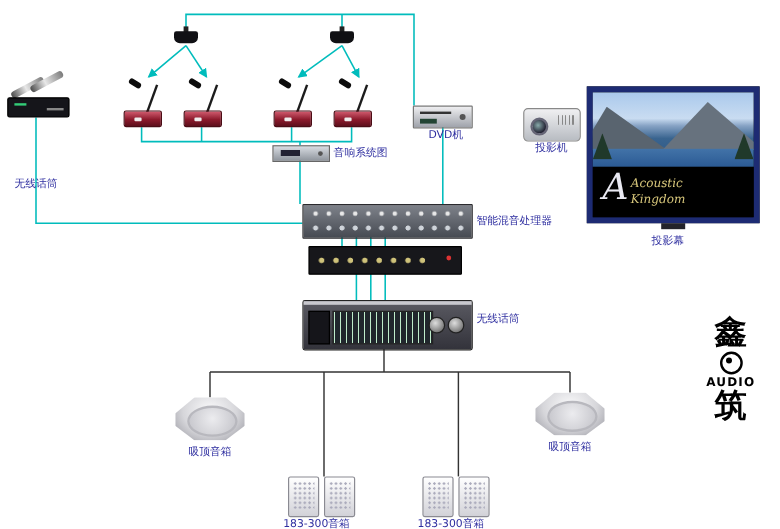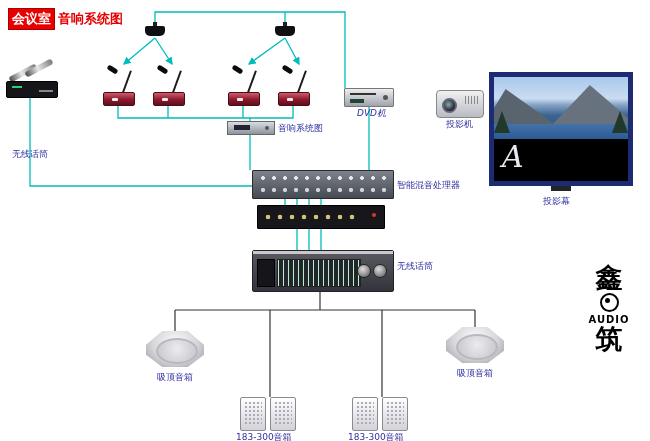--- a/index.html
+++ b/index.html
@@ -161,24 +161,20 @@
     <g stroke="#333333" stroke-width="1.2" fill="none">
       <path d="M320,290 L320,310"></path>
       <path d="M175,310 L475,310"></path>
       <path d="M175,310 L175,331"></path>
       <path d="M475,310 L475,327"></path>
       <path d="M270,310 L270,397"></path>
       <path d="M382,310 L382,397"></path>
     </g>
   </svg>
 
-  <div class="title">
-    <span class="box">会议室</span>
-    <span class="rest">音响系统图</span>
-  </div>
 
   <div class="comp ctran" style="left:144px;top:22px;">
     <div class="mount"></div>
     <div class="body"></div>
   </div>
   <div class="comp ctran" style="left:274px;top:22px;">
     <div class="mount"></div>
     <div class="body"></div>
   </div>
 
@@ -225,39 +221,43 @@
     <div class="disp"></div>
     <div class="dot"></div>
   </div>
   <div class="label" style="left:278px;top:124px;">音响系统图</div>
 
   <div class="comp dvd" style="left:344px;top:88px;">
     <div class="slot"></div>
     <div class="disp"></div>
     <div class="btn"></div>
   </div>
-  <div class="label" style="left:357px;top:109px;font-style:italic;">DVD机</div>
+  <div class="label" style="left:357px;top:109px;">DVD机</div>
 
   <div class="comp proj" style="left:436px;top:90px;">
     <div class="lens"></div>
     <div class="vent"></div>
   </div>
   <div class="label" style="left:446px;top:120px;">投影机</div>
 
   <div class="comp screenwrap" style="left:489px;top:72px;">
     <div class="sframe">
       <div class="photo">
         <div class="mtn1"></div>
         <div class="mtn2"></div>
         <div class="water"></div>
         <div class="treeL"></div>
         <div class="treeR"></div>
       </div>
       <div class="akstrip">
         <span class="bigA">A</span>
+        <span class="brandtxt">
+          <span>Acoustic</span><br>
+          <span>Kingdom</span>
+        </span>
       </div>
     </div>
     <div class="handle"></div>
   </div>
   <div class="label" style="left:543px;top:197px;">投影幕</div>
 
   <div class="comp mixer" style="left:252px;top:170px;">
     <div class="row1"></div>
     <div class="row2"></div>
   </div>

